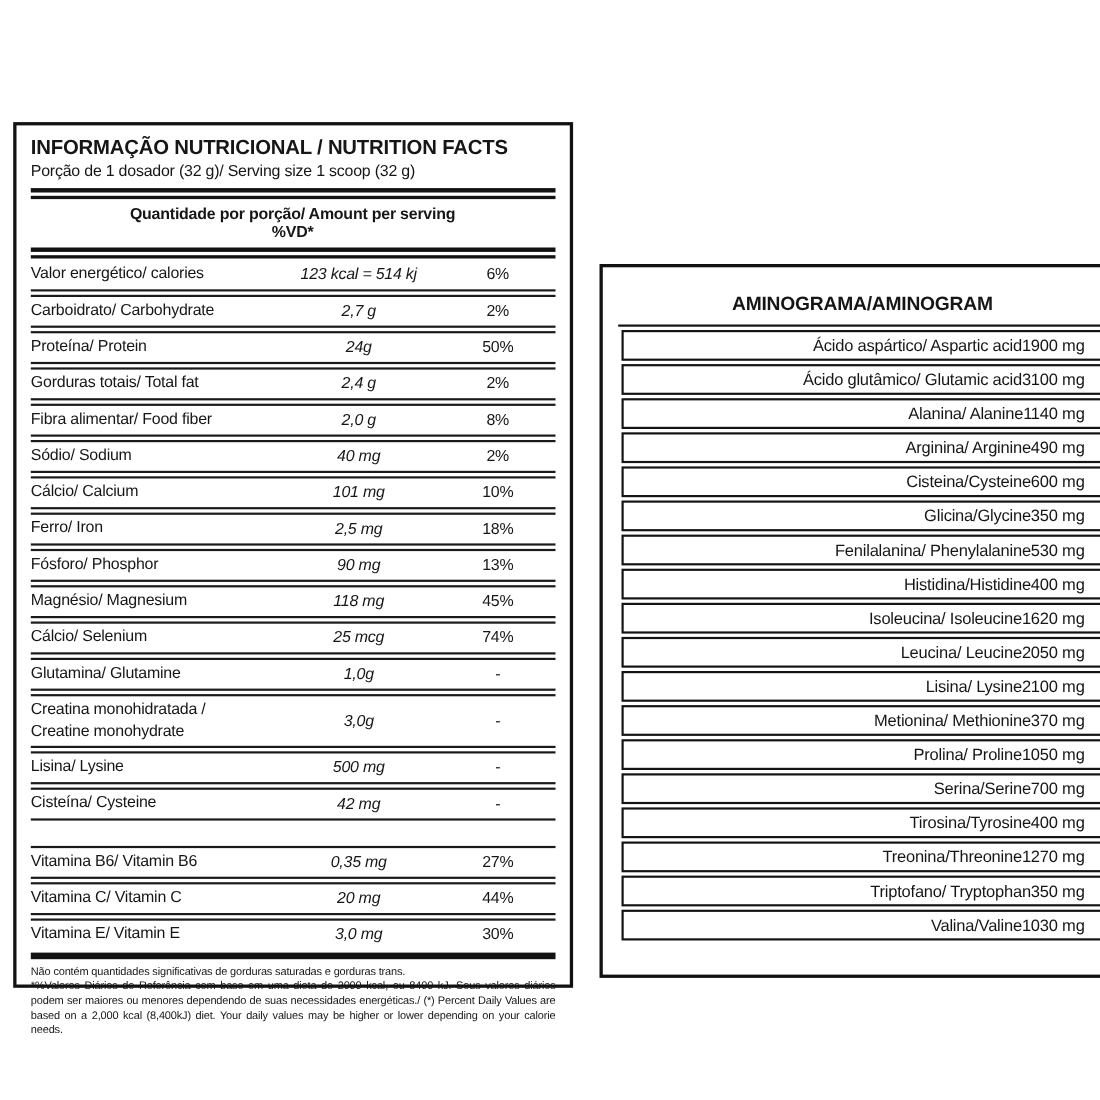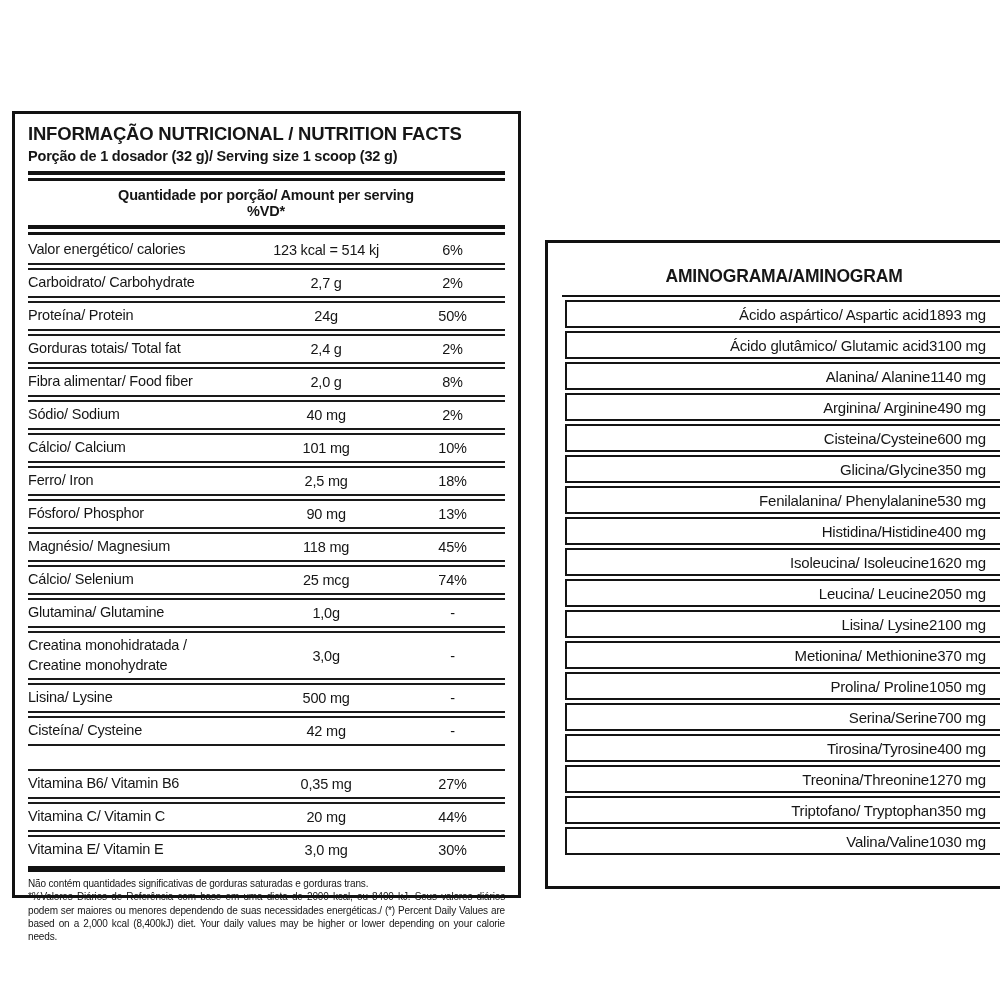--- a/index.html
+++ b/index.html
@@ -6,32 +6,32 @@
   body{
     width:1000px;height:1000px;background:#ffffff;position:relative;
     font-family:"Liberation Sans","DejaVu Sans",sans-serif;color:#161616;
     -webkit-font-smoothing:antialiased;
   }
   .panel{position:absolute;box-sizing:border-box;border:3px solid #121212;background:#fff;}
 
   
   #nutri-panel{left:12px;top:111px;width:509px;height:787px;padding:8px 13px 10px;}
   .nutri-title{font-size:18.5px;font-weight:700;letter-spacing:-0.2px;line-height:1.25;}
-  .nutri-serving{font-size:14.5px;letter-spacing:-0.2px;margin-top:3px;margin-bottom:7px;font-weight:bold;}
+  .nutri-serving{font-size:14.5px;letter-spacing:-0.2px;margin-top:3px;margin-bottom:7px;}
   .rule-thick{border-top:4px solid #121212;border-bottom:3px solid #121212;height:3px;}
   .nutri-colhead{display:flex;justify-content:space-between;align-items:center;
     font-weight:700;font-size:14.5px;letter-spacing:-0.2px;padding:6px 1px 6px 0;flex-direction:column;}
   .nutri-rows{display:flex;flex-direction:column;row-gap:3px;margin-top:2px;}
   .nrow{display:flex;align-items:center;border-top:2px solid #1a1a1a;border-bottom:2px solid #1a1a1a;
     padding:3px 0;font-size:14.5px;letter-spacing:-0.2px;min-height:20px;justify-content:space-between;}
   .nrow:first-child{border-top:none;}
   .nrow:last-child{border-bottom:none;}
   .nrow:nth-child(16){margin-top:20px;}
   .nname{flex:0 0 47%;white-space:pre-line;line-height:1.35;}
-  .namount{flex:0 0 31%;text-align:center;}
+  .namount{flex:0 0 31%;text-align:center;font-style:italic;}
   .ndv{flex:1;text-align:center;}
   .rule-heavy{height:6px;background:#121212;margin-top:3px;}
   .footnotes{margin-top:5px;font-size:10px;line-height:1.32;letter-spacing:-0.15px;text-align:justify;}
   .footnotes p{margin:0;}
 
   
   #amino-panel{left:545px;top:240px;width:478px;height:649px;padding:14px;}
   .amino-title{text-align:center;font-weight:700;font-size:17.5px;letter-spacing:-0.2px;
     padding:9px 6px 8px;border-bottom:2px solid #121212;}
   .amino-rows{display:flex;flex-direction:column;row-gap:3px;padding:3px 3px 4px;}
@@ -173,21 +173,21 @@
     <p>Não contém quantidades significativas de gorduras saturadas e gorduras trans.</p>
     <p>*%Valores Diários de Referência com base em uma dieta de 2000 kcal, ou 8400 kJ. Seus valores diários podem ser maiores ou menores dependendo de suas necessidades energéticas./ (*) Percent Daily Values are based on a 2,000 kcal (8,400kJ) diet. Your daily values may be higher or lower depending on your calorie needs.</p>
   </div>
 </div>
 
 <div class="panel" id="amino-panel">
   <div class="amino-title">AMINOGRAMA/AMINOGRAM</div>
   <div class="amino-rows" id="amino-rows">
   <div class="arow">
     <span class="aname">Ácido aspártico/ Aspartic acid</span>
-    <span class="aamount">1893 mg</span>
+    <span class="aamount">1900 mg</span>
   </div>
 
   <div class="arow">
     <span class="aname">Ácido glutâmico/ Glutamic acid</span>
     <span class="aamount">3100 mg</span>
   </div>
 
   <div class="arow">
     <span class="aname">Alanina/ Alanine</span>
     <span class="aamount">1140 mg</span>

